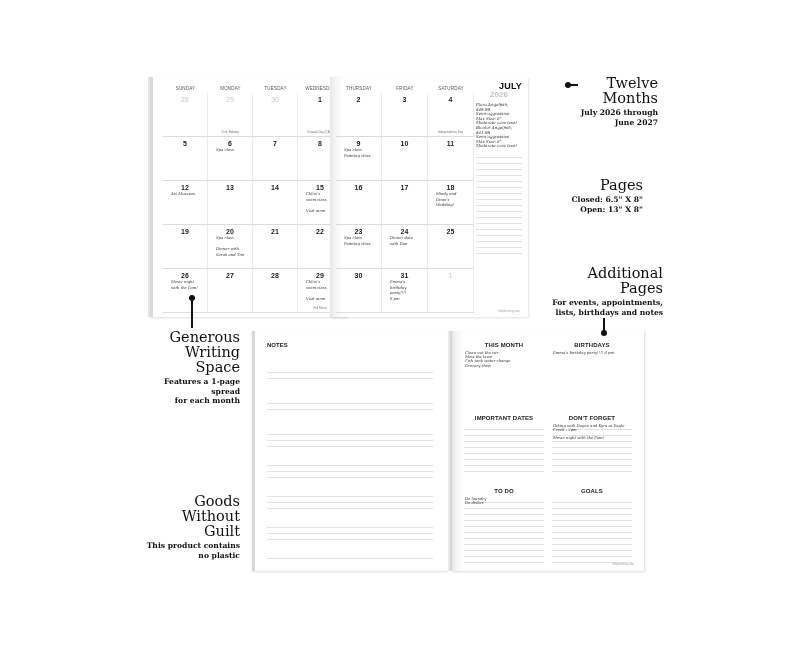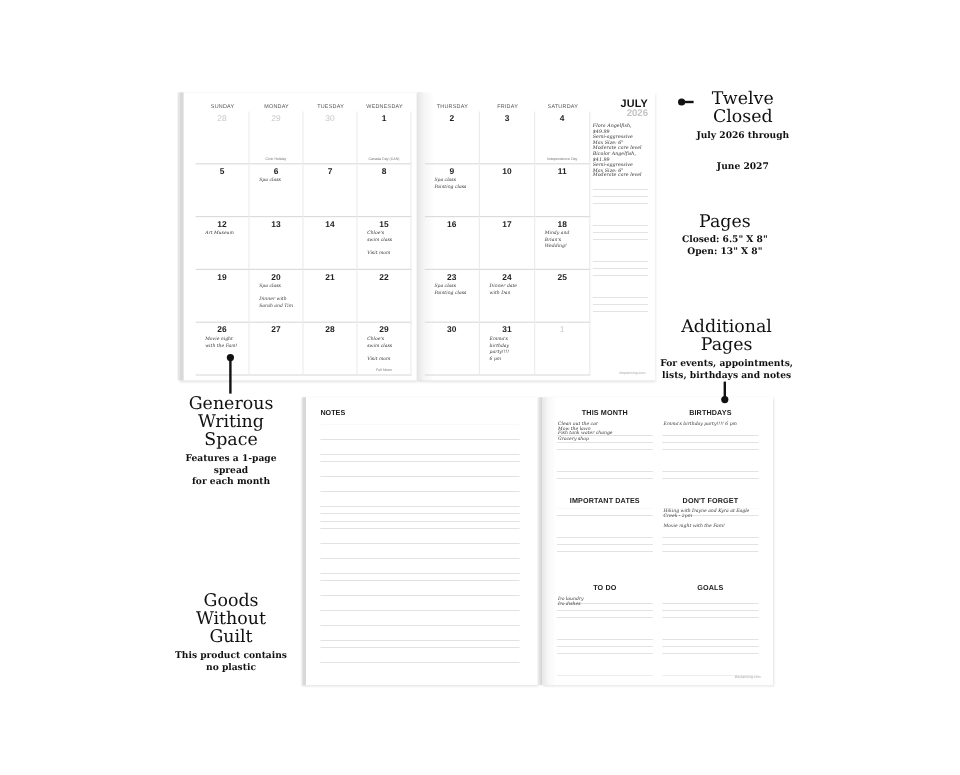--- a/index.html
+++ b/index.html
@@ -4,41 +4,41 @@
 <style>
   * { box-sizing: border-box; margin: 0; padding: 0; }
   html, body { width: 800px; height: 646px; background: #ffffff; overflow: hidden; }
   body { position: relative; font-family: "Liberation Sans", sans-serif; color: #222; }
 
   
   .page { position: absolute; background: #fff; }
   .cal-left { left: 150px; top: 77px; width: 198px; height: 240px;
     box-shadow: -2px 0 0 #e5e5e5, 0 1px 2px rgba(0,0,0,0.12);
     border-left: 3px solid #d8d8d8; }
-  .cal-right { left: 348px; top: 77px; width: 198px; height: 240px;
+  .cal-right { left: 330px; top: 77px; width: 198px; height: 240px;
     background: linear-gradient(to right, #e7e7e7 0px, #f6f6f6 6px, #fff 14px);
     box-shadow: 1px 1px 2px rgba(0,0,0,0.12); }
   .gutter { position: absolute; left: 347px; top: 77px; width: 4px; height: 240px;
     background: linear-gradient(to right, #f0f0f0, #d0d0d0); }
 
   .cal-grid { position: absolute; display: grid; }
   .cal-left .cal-grid { left: 10px; top: 8px; width: 180px; grid-template-columns: repeat(4, 1fr); }
   .cal-right .cal-grid { left: 6px; top: 8px; width: 138px; grid-template-columns: repeat(3, 1fr); }
   .dow { font-size: 4.5px; letter-spacing: 0.2px; text-align: center; color: #555; height: 8px; line-height: 8px; }
   .day { position: relative; height: 44px; border-right: 1px solid #ececec; border-bottom: 1px solid #dcdcdc; }
   .cal-grid .day:nth-child(4n) { }
   .day .num { display: block; text-align: center; font-size: 7px; font-weight: bold; color: #222; margin-top: 3px; }
   .day.muted .num { color: #c6c6c6; font-weight: normal; }
   .day .note { display: block; font-family: "DejaVu Serif", serif; font-style: italic;
     font-size: 3.8px; line-height: 4.6px; color: #333; margin: 1px 6px 0 8px; }
   .day .holiday { position: absolute; bottom: 2px; left: 0; right: 0; text-align: center; font-size: 3px; color: #777; }
 
   .month-col { position: absolute; left: 146px; top: 4px; width: 46px; }
   .month-name { font-size: 9px; font-weight: bold; text-align: right; letter-spacing: 0.2px; color: #111; }
-  .month-year { font-size: 8px; text-align: right; color: #c3c3c3; margin-top: -1px; font-weight: bold; }
+  .month-year { font-size: 8px; text-align: center; color: #c3c3c3; margin-top: -1px; font-weight: bold; }
   .month-notes { margin-top: 4px; }
   .month-notes span { display: block; font-family: "DejaVu Serif", serif; font-style: italic; font-size: 4px; line-height: 4.6px; color: #333; }
   .ruled-col { margin-top: 3px; height: 120px;
     background: repeating-linear-gradient(to bottom, transparent 0px, transparent 5.5px, #e3e3e3 5.5px, #e3e3e3 6px); }
   .site-mark { position: absolute; right: 8px; bottom: 4px; font-size: 3px; color: #aaa; }
 
   
   .notes-left { left: 252px; top: 331px; width: 196px; height: 240px;
     border-left: 3px solid #d8d8d8; box-shadow: 0 1px 2px rgba(0,0,0,0.15); }
   .notes-right { left: 452px; top: 331px; width: 192px; height: 240px;
@@ -54,21 +54,21 @@
   .section .sec-title { font-size: 6px; font-weight: bold; text-align: center; color: #222; letter-spacing: 0.1px; }
   .section .sec-lines { margin-top: 3px; height: 52px;
     background: repeating-linear-gradient(to bottom, transparent 0px, transparent 5.5px, #e2e2e2 5.5px, #e2e2e2 6px); position: relative; }
   .section .sec-lines.tall { height: 66px; }
   .section .entries { position: absolute; top: 0; left: 1px; right: 0; }
   .section .entries span { display: block; font-family: "DejaVu Serif", serif; font-style: italic; font-size: 3.8px; line-height: 4.2px; color: #333; }
   .section .entries.spaced span { margin-bottom: 4px; }
   .site-mark2 { position: absolute; right: 10px; bottom: 5px; font-size: 3px; color: #aaa; }
 
   
-  .callout { position: absolute; text-align: center; font-family: "DejaVu Serif", serif; color: #111; }
+  .callout { position: absolute; text-align: right; font-family: "DejaVu Serif", serif; color: #111; }
   .callout .ct-title { font-size: 14.5px; line-height: 15px; font-weight: normal; }
   .callout .ct-sub { font-size: 7.6px; line-height: 9.5px; font-weight: bold; margin-top: 2px; }
   .connector { position: absolute; background: #111; }
   .dot { position: absolute; width: 6px; height: 6px; border-radius: 50%; background: #111; }
 </style>
 </head>
 <body>
 
 <div class="page cal-left">
   <div class="cal-grid" id="left-grid">
@@ -298,23 +298,23 @@
         <div class="entries"></div>
       </div>
   </div>
   <div class="site-mark2">lifeplanning.com</div>
 </div>
 
 <div class="dot" style="left:565px; top:82px;"></div>
 <div class="connector" style="left:568px; top:84px; width:10px; height:1.5px;"></div>
 <div class="callout" style="left:580px; top:76px; width:78px;">
   <div class="ct-title">Twelve</div>
-  <div class="ct-title">Closed</div>
+  <div class="ct-title">Months</div>
   <div class="ct-sub">July 2026 through</div>
-  <div class="ct-sub" style="margin-top:16px">June 2027</div>
+  <div class="ct-sub" style="margin-top:0">June 2027</div>
 </div>
 
 <div class="callout" style="left:565px; top:178px; width:78px;">
   <div class="ct-title">Pages</div>
   <div class="ct-sub">Closed: 6.5" X 8"</div>
   <div class="ct-sub" style="margin-top:0">Open: 13" X 8"</div>
 </div>
 
 <div class="callout" style="left:548px; top:266px; width:115px;">
   <div class="ct-title">Additional</div>

